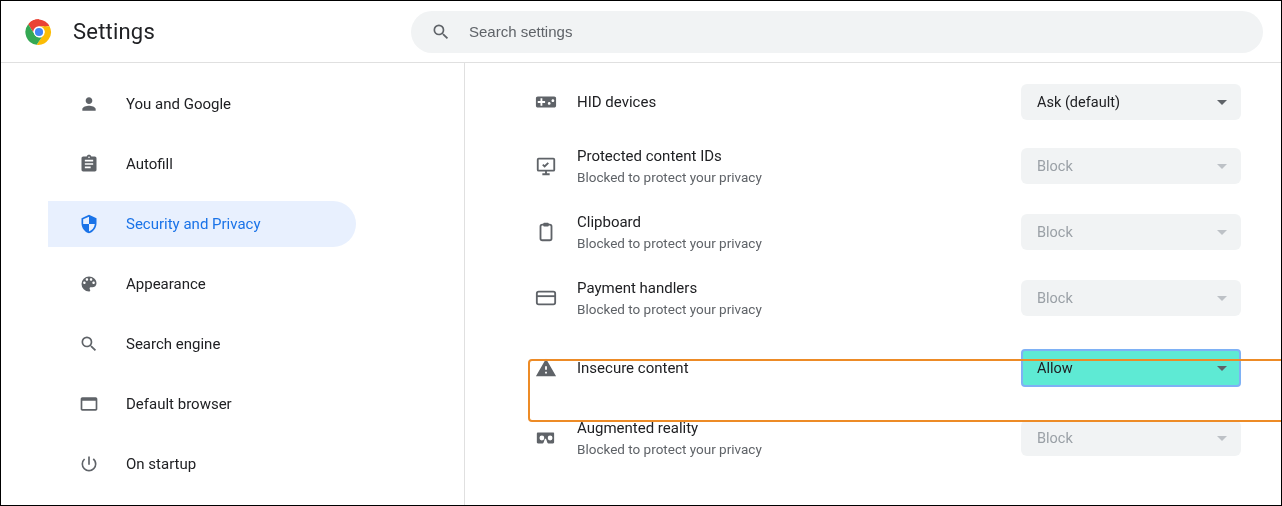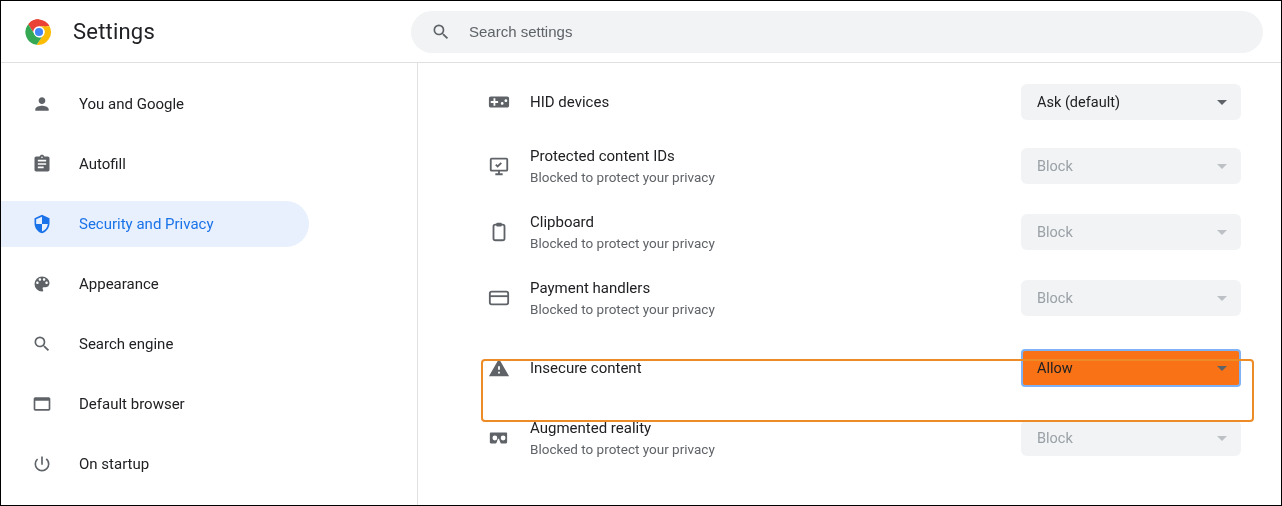--- a/index.html
+++ b/index.html
@@ -53,20 +53,21 @@
     font-size: 15px;
     color: #5f6368;
     margin-left: 18px;
     flex: 1;
   }
   .search-input::placeholder { color: #5f6368; }
   
   .body-wrap {
     display: flex;
     height: calc(100% - 62px);
+    padding-left: 47px;
   }
   .sidebar {
     width: 308px;
     padding-top: 18px;
     border-right: none;
   }
   .sidebar-item {
     display: flex;
     align-items: center;
     height: 46px;
@@ -134,21 +135,21 @@
     padding: 0 14px 0 16px;
     font-size: 14.5px;
     color: #202124;
     cursor: pointer;
   }
   .perm-select.disabled {
     color: #9aa0a6;
     cursor: default;
   }
   .perm-select.highlighted {
-    background: #f97316;
+    background: #5eead4;
     border: 2px solid #7eb1f5;
     border-radius: 4px;
     height: 38px;
     padding: 0 12px 0 14px;
   }
   .triangle {
     width: 0; height: 0;
     border-left: 5px solid transparent;
     border-right: 5px solid transparent;
     border-top: 5px solid currentColor;

